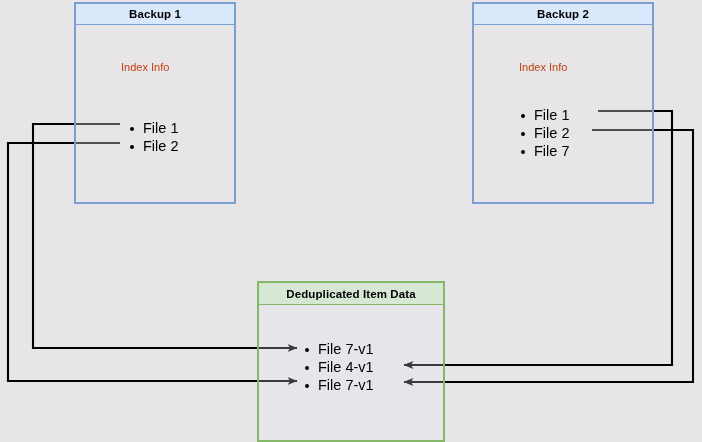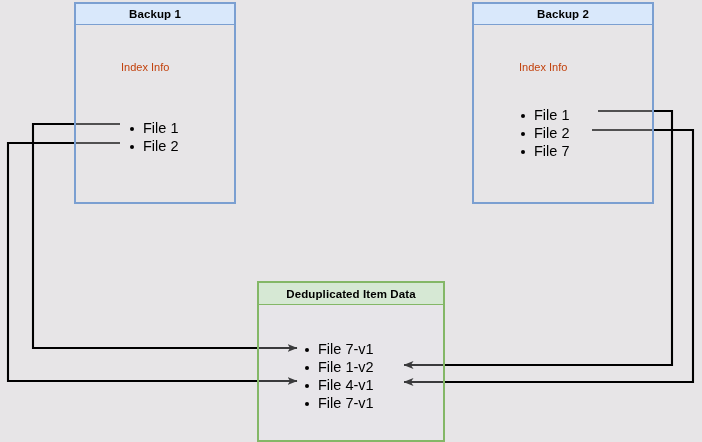--- a/index.html
+++ b/index.html
@@ -96,20 +96,19 @@
         <li>File 7</li>
       </ul>
     </div>
   </div>
 
   <div class="box green" style="left:257px;top:281px;width:188px;height:161px;">
     <div class="hdr">Deduplicated Item Data</div>
     <div class="body">
       <ul class="filelist" style="left:44px;top:36px;">
         <li>File 7-v1</li>
-        <li>File 1-v2</li>
         <li>File 4-v1</li>
         <li>File 7-v1</li>
       </ul>
     </div>
   </div>
 
 </div>
 
 </body></html>

